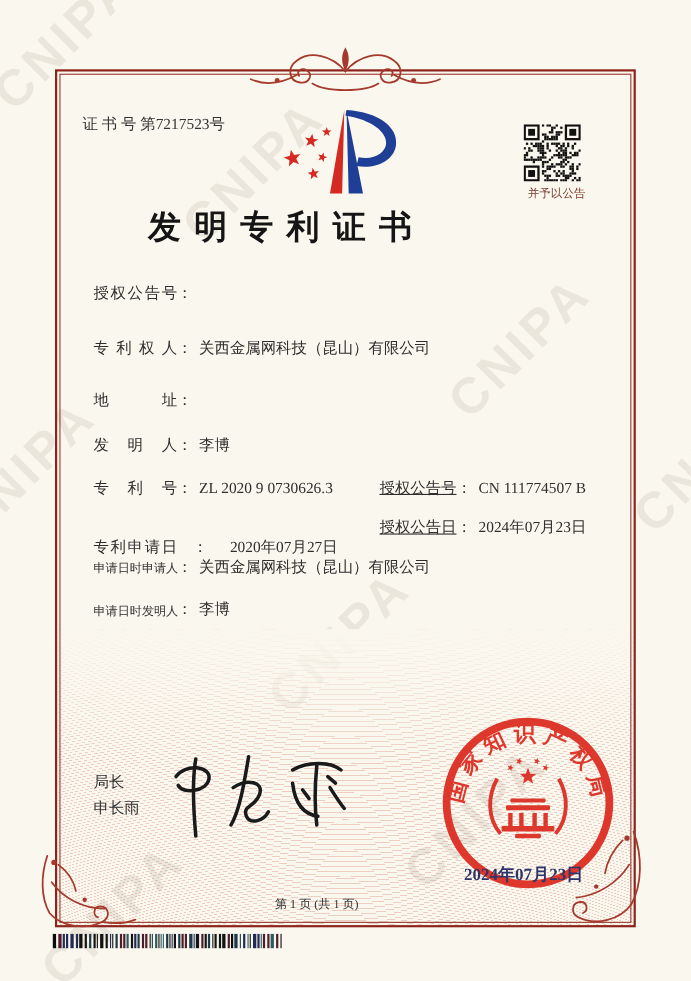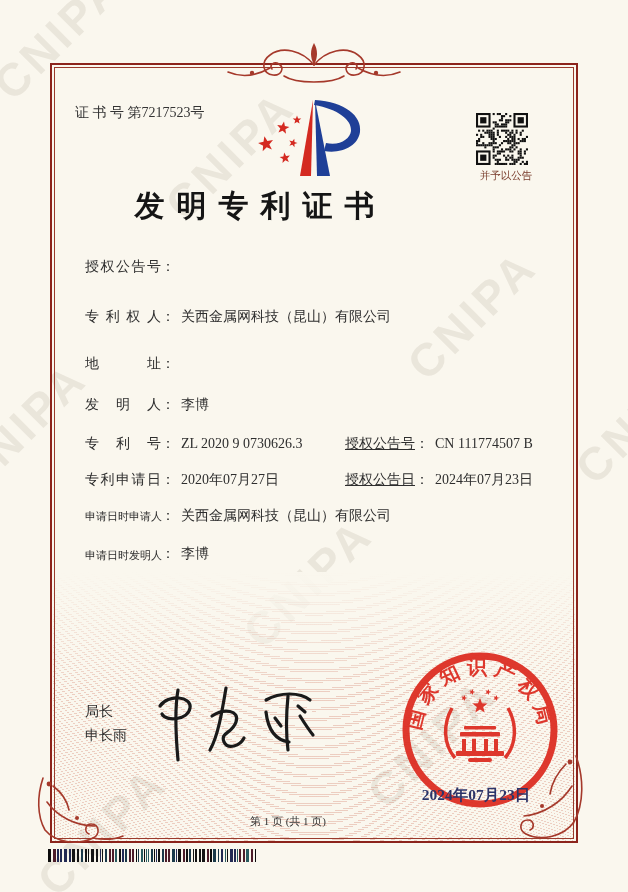--- a/index.html
+++ b/index.html
@@ -361,21 +361,21 @@
   <div class="row" style="top:435px;">
     <span class="lab">专利号</span>
       <span class="colon">：</span>
     <span class="val">ZL 2020 9 0730626.3</span>
   </div>
   <div class="row-r" style="top:435px;">
     <span class="lab-r">授权公告号</span>
       <span class="colon">：</span>
     <span class="val">CN 111774507 B</span>
   </div>
-  <div class="row" style="top:471px;">
+  <div class="row" style="top:489px;gap:14px;">
     <span class="lab">专利申请日</span>
       <span class="colon">：</span>
     <span class="val">2020年07月27日</span>
   </div>
   <div class="row-r" style="top:471px;">
     <span class="lab-r">授权公告日</span>
       <span class="colon">：</span>
     <span class="val">2024年07月23日</span>
   </div>
   <div class="row" style="top:507px;">

